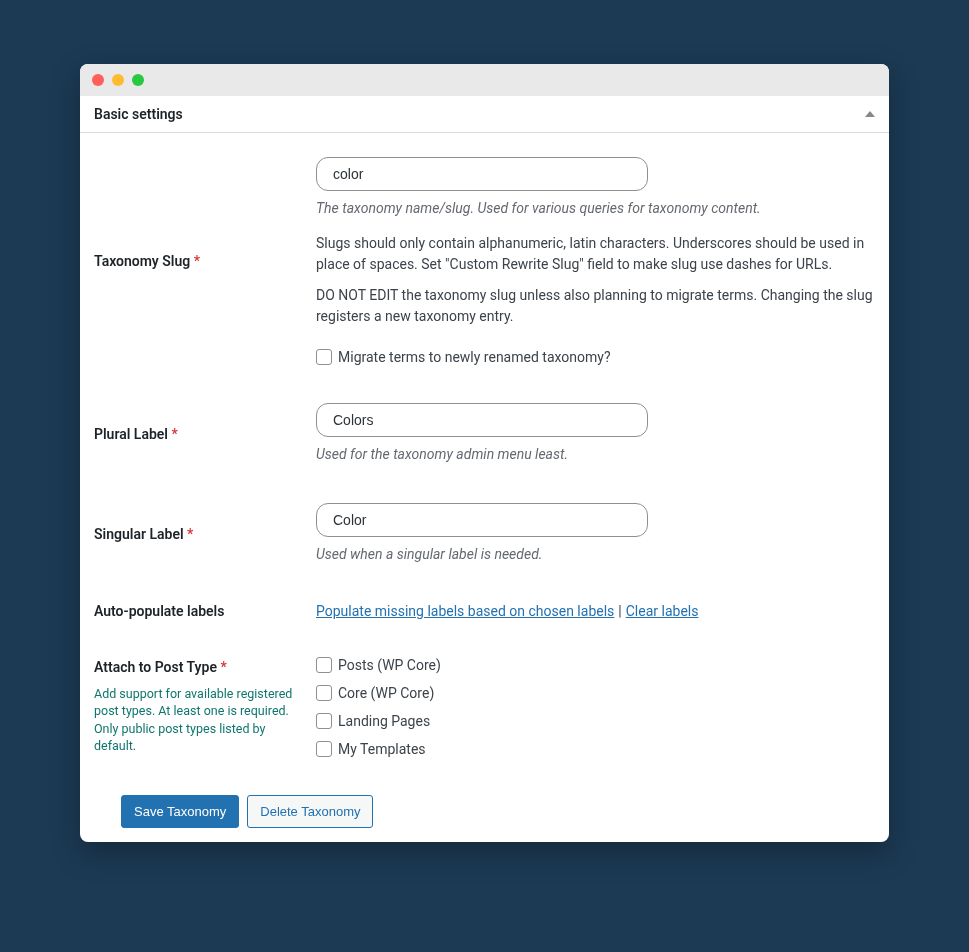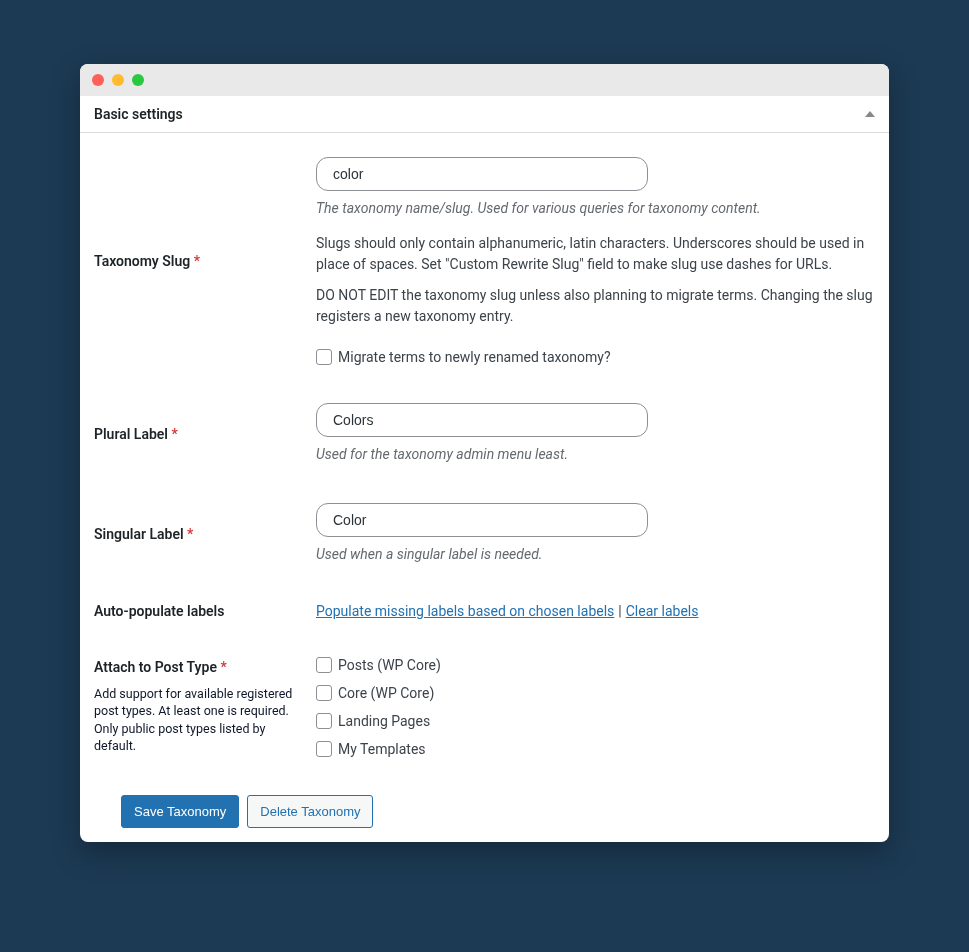--- a/index.html
+++ b/index.html
@@ -59,21 +59,21 @@
     padding-right: 10px;
   }
   .label-col label {
     font-weight: 600;
     color: #1d2327;
     font-size: 14px;
   }
   .req { color: #d63638; }
   .label-help {
     font-size: 12.5px;
-    color: #0f172a;
+    color: #0f766e;
     margin-top: 10px;
     line-height: 1.4;
     font-weight: 400;
   }
   .field-col { flex: 1; }
   input[type="text"] {
     width: 332px;
     padding: 5px 16px;
     border: 1px solid #8c8f94;
     border-radius: 12px;

